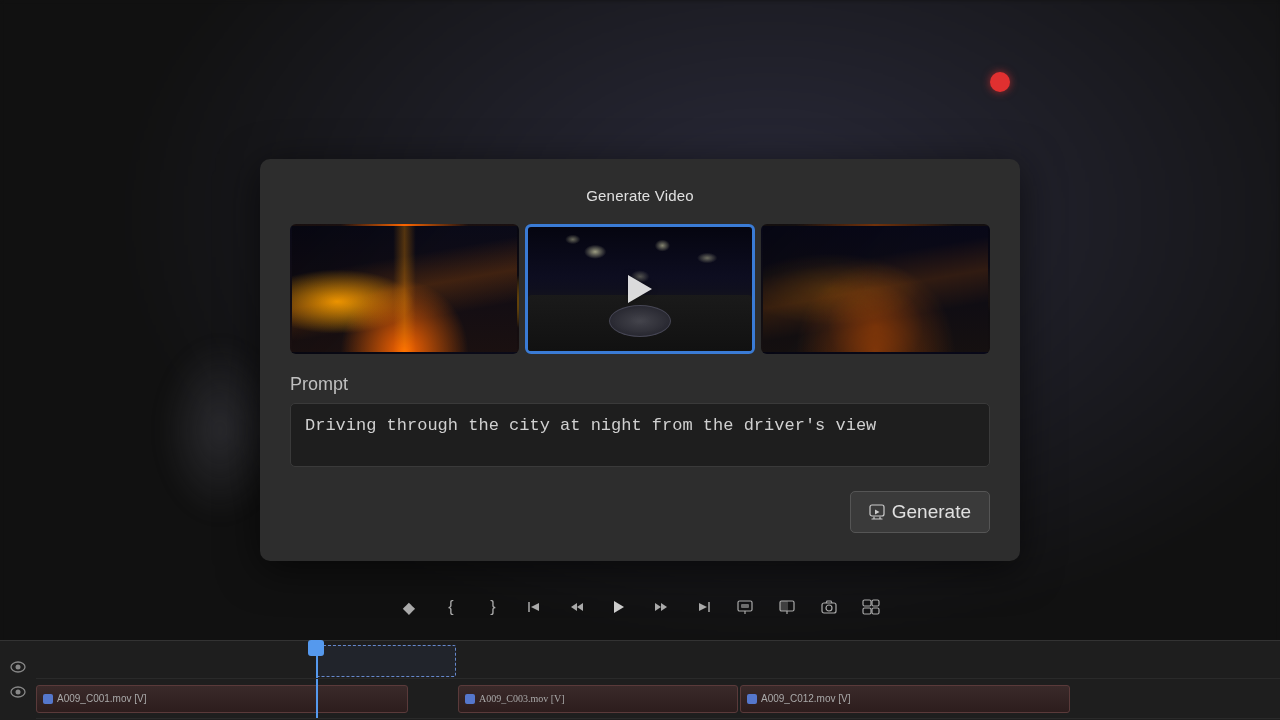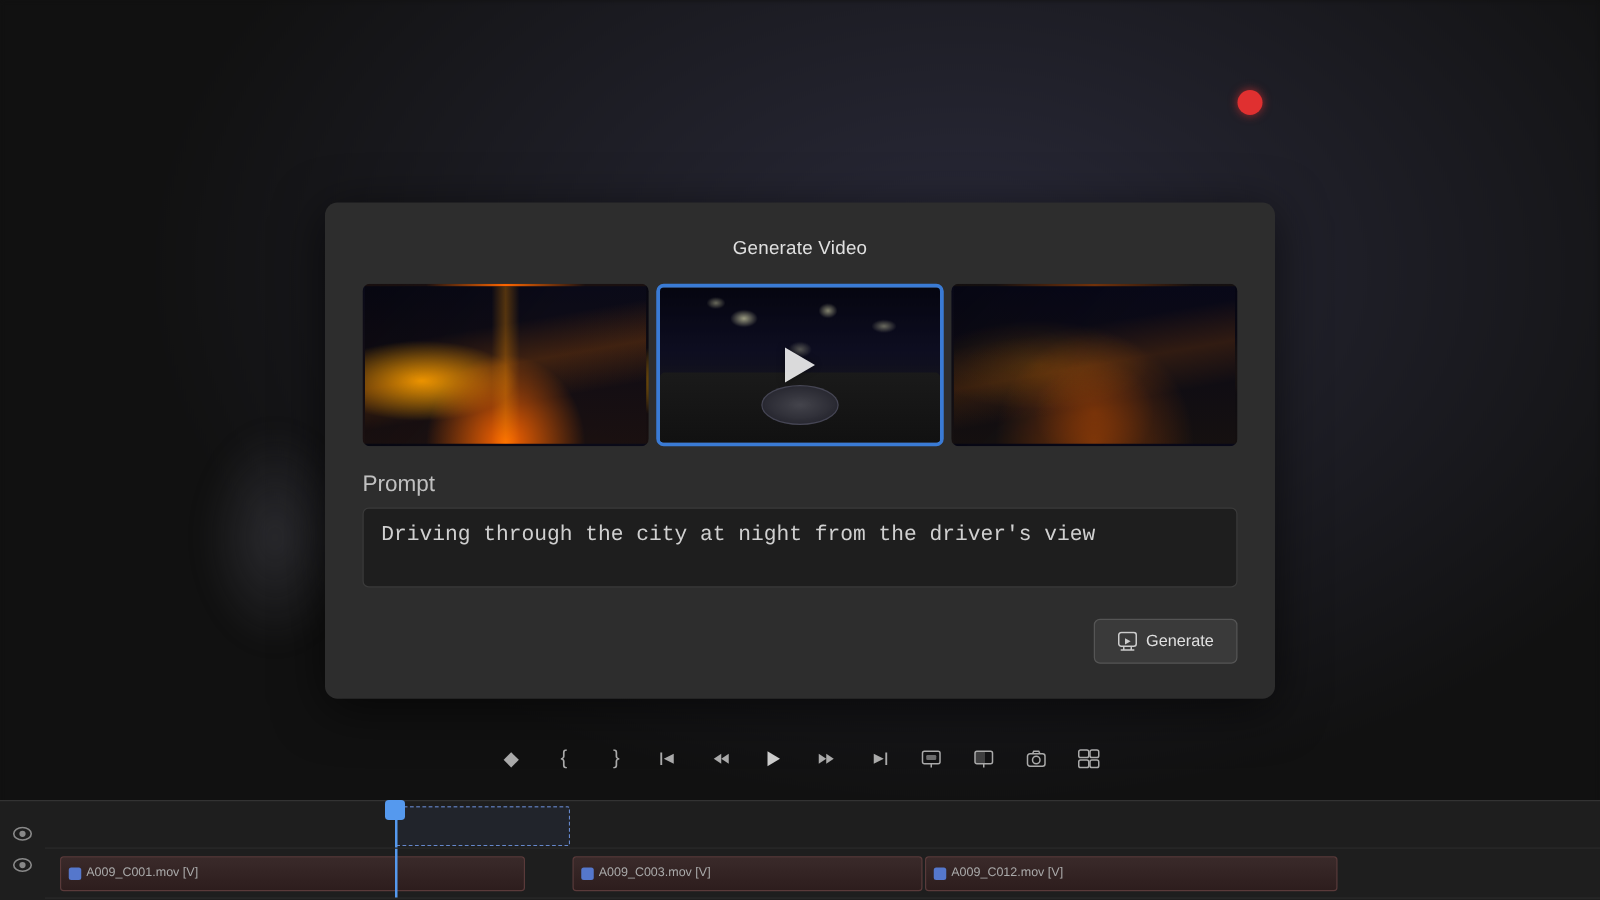--- a/index.html
+++ b/index.html
@@ -221,21 +221,21 @@
     }
 
     .btn-generate {
       display: flex;
       align-items: center;
       gap: 7px;
       background: #3a3a3a;
       border: 1px solid #555;
       border-radius: 5px;
       color: #e0e0e0;
-      font-size: 13px;
+      font-size: 19px;
       font-weight: 500;
       padding: 9px 18px;
       cursor: pointer;
     }
 
     .generate-icon {
       width: 16px;
       height: 16px;
       position: relative;
     }
@@ -379,20 +379,21 @@
       width: 420px;
       background: linear-gradient(180deg, #3a2a2a 0%, #2d1d1d 100%);
       border-color: #5a3a3a;
     }
 
     .clip-a009-c003 {
       left: 422px;
       width: 280px;
       background: linear-gradient(180deg, #3a2a2a 0%, #2d1d1d 100%);
       border-color: #5a3a3a;
+      font-family: Liberation Serif, serif;
     }
 
     .clip-a009-c012 {
       left: 704px;
       width: 280px;
       background: linear-gradient(180deg, #3a2a2a 0%, #2d1d1d 100%);
       border-color: #5a3a3a;
     }
   </style>
 </head>
@@ -540,21 +541,21 @@
       <div class="selection-box"></div>
 
       <div style="position:absolute; left:272px; top:-1px; width:16px; height:16px; background:#5599ee; border-radius:3px; z-index:6; display:flex; align-items:center; justify-content:center;">
       </div>
     </div>
 
     <div class="track-row" style="height:40px;">
 
       <div style="position:absolute; left:280px; top:0; width:2px; height:100%; background:#5599ee; z-index:5;"></div>
 
-      <div class="track-clip clip-a009-c001" style="left:12px; width:372px;">
+      <div class="track-clip clip-a009-c001" style="left:0; width:372px;">
         <div class="clip-icon"></div>
         <span class="track-clip-label">A009_C001.mov [V]</span>
       </div>
 
       <div class="track-clip clip-a009-c003" style="left:422px; width:280px;">
         <div class="clip-icon"></div>
         <span class="track-clip-label">A009_C003.mov [V]</span>
       </div>
 
       <div class="track-clip clip-a009-c012" style="left:704px; width:330px;">

